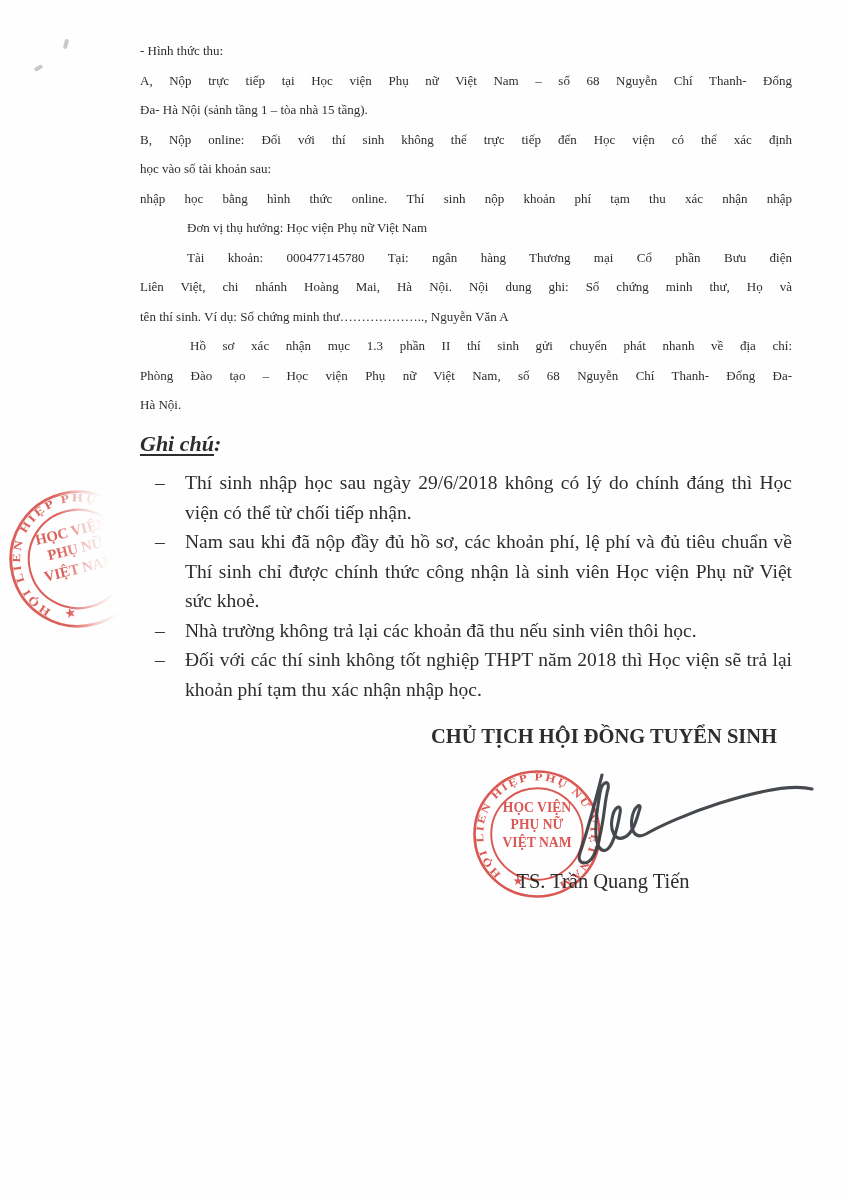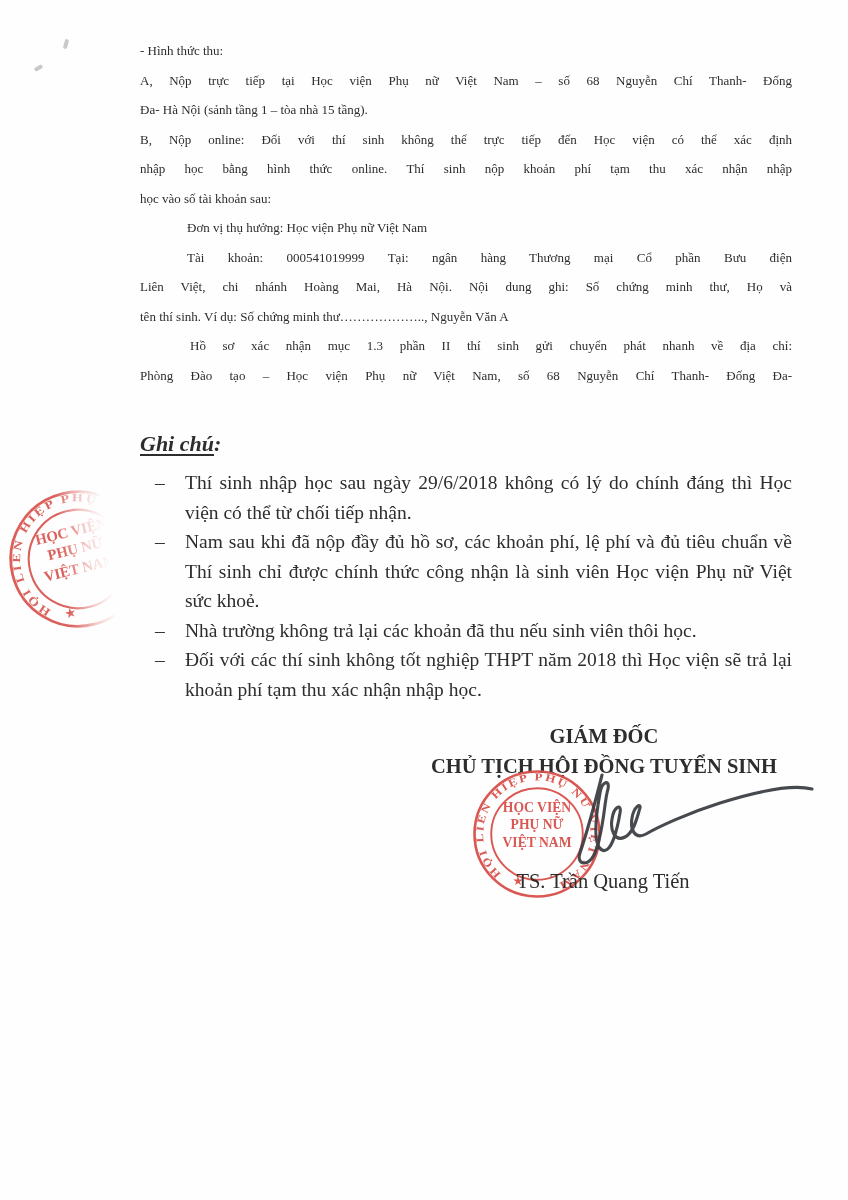--- a/index.html
+++ b/index.html
@@ -65,28 +65,29 @@
 <div class="page">
 
   <div class="artifact a1"></div>
   <div class="artifact a2"></div>
 
   <div class="doc">
     <div class="ln">- Hình thức thu:</div>
     <div class="ln just">A,  Nộp trực tiếp tại Học viện Phụ nữ Việt Nam – số 68 Nguyễn Chí Thanh- Đống</div>
     <div class="ln">Đa- Hà Nội (sảnh tầng 1 – tòa nhà 15 tầng).</div>
     <div class="ln just">B,  Nộp online: Đối với thí sinh không thể trực tiếp đến Học viện có thể xác định</div>
+    <div class="ln">học vào số tài khoản sau:</div>
     <div class="ln just">nhập học bằng hình thức online.  Thí sinh nộp khoản phí tạm thu xác nhận nhập</div>
-    <div class="ln">học vào số tài khoản sau:</div>
     <div class="ln it ind">Đơn vị thụ hưởng: Học viện Phụ nữ Việt Nam</div>
-    <div class="ln it ind just">Tài khoản: 000541019999  Tại: ngân hàng Thương mại Cổ phần Bưu điện</div>
+    <div class="ln it ind just">Tài khoản: 000477145780  Tại: ngân hàng Thương mại Cổ phần Bưu điện</div>
     <div class="ln it just">Liên Việt, chi nhánh Hoàng Mai, Hà Nội.  Nội dung ghi: Số chứng minh thư, Họ và</div>
     <div class="ln it">tên thí sinh. Ví dụ: Số chứng minh thư……………….., Nguyễn Văn A</div>
     <div class="ln ind2 just">Hồ sơ xác nhận mục 1.3 phần II thí sinh gửi chuyển phát nhanh về địa chỉ:</div>
     <div class="ln just">Phòng Đào tạo – Học viện Phụ nữ Việt Nam, số 68 Nguyễn Chí Thanh- Đống Đa-</div>
+    <div class="ln">Hà Nội.</div>
   </div>
 
   <div class="note-head">
     <span class="u">Ghi chú</span><span>:</span>
   </div>
 
   <div class="bullets">
     <div class="bullet">
       <span class="bmark">–</span>
       <div class="btext">
@@ -111,21 +112,20 @@
     <div class="bullet">
       <span class="bmark">–</span>
       <div class="btext">
         <div class="ln just">Đối với các thí sinh không tốt nghiệp THPT năm 2018 thì Học viện sẽ trả lại</div>
         <div class="ln">khoản phí tạm thu xác nhận nhập học.</div>
       </div>
     </div>
   </div>
 
   <div class="sig-titles">
-    <div>GIÁM ĐỐC</div>
     <div>CHỦ TỊCH HỘI ĐỒNG TUYỂN SINH</div>
   </div>
 
   <div class="stamp-wrap stamp-left">
     <svg viewBox="0 0 150 150">
       <circle cx="75" cy="75" r="71" fill="none" stroke="var(--stamp_red)" stroke-width="3"></circle>
       <circle cx="75" cy="75" r="52" fill="none" stroke="var(--stamp_red)" stroke-width="2.2"></circle>
       <path id="ringB" d="M37.4,123.1 A61,61 0 1 1 93.8,133.0" fill="none"></path>
       <text class="stamp-ring-text" fill="var(--stamp_red)">
         <textPath href="#ringB" startOffset="50%" text-anchor="middle" textLength="315" lengthAdjust="spacingAndGlyphs">HỘI LIÊN HIỆP PHỤ NỮ VIỆT NAM</textPath>

